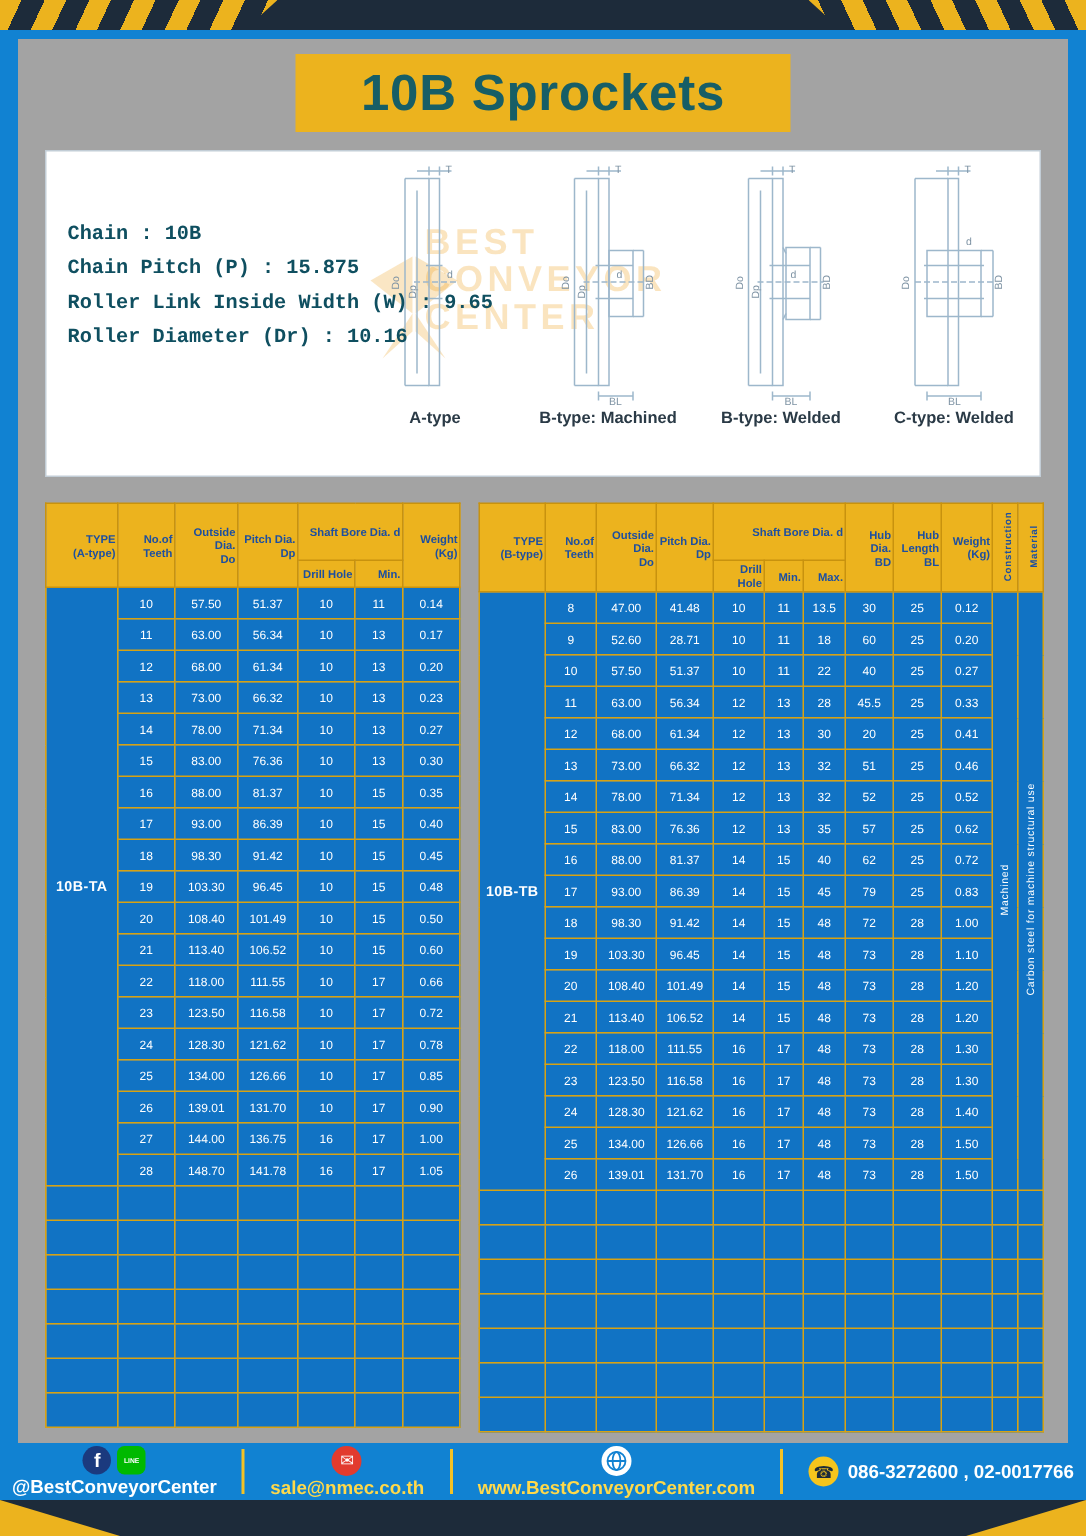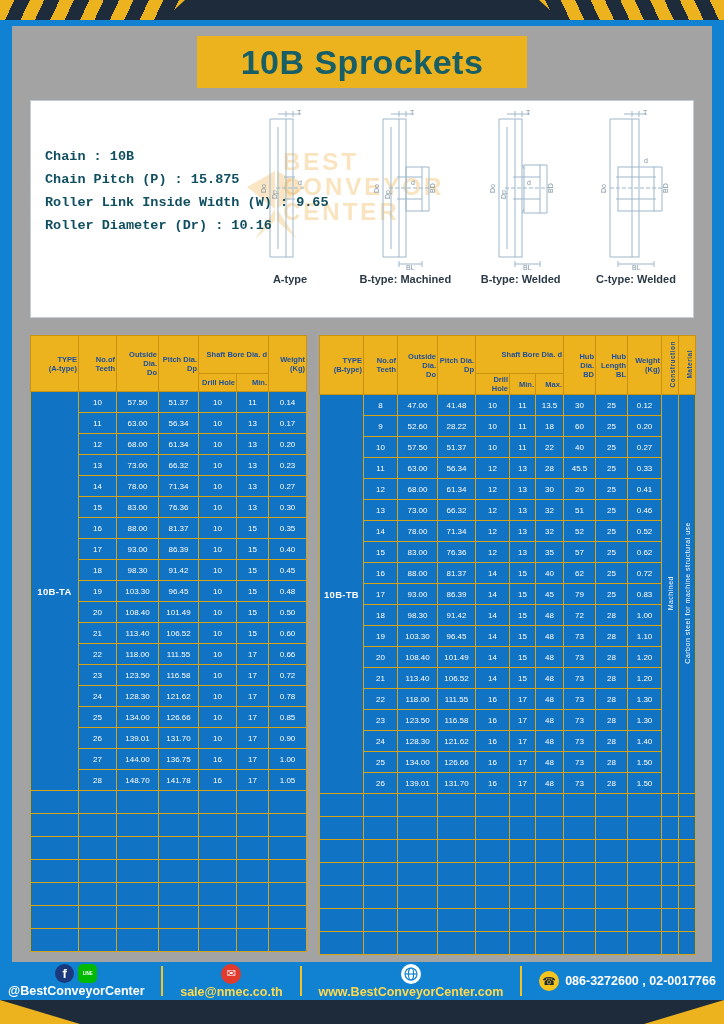--- a/index.html
+++ b/index.html
@@ -539,21 +539,21 @@
             <td>13.5</td>
             <td>30</td>
             <td>25</td>
             <td>0.12</td>
             <td rowspan="19"><span class="vert">Machined</span></td>
             <td rowspan="19"><span class="vert">Carbon steel  for machine structural use</span></td>
           </tr>
           <tr>
             <td>9</td>
             <td>52.60</td>
-            <td>28.22</td>
+            <td>28.71</td>
             <td>10</td>
             <td>11</td>
             <td>18</td>
             <td>60</td>
             <td>25</td>
             <td>0.20</td>
           </tr>
           <tr>
             <td>10</td>
             <td>57.50</td>

